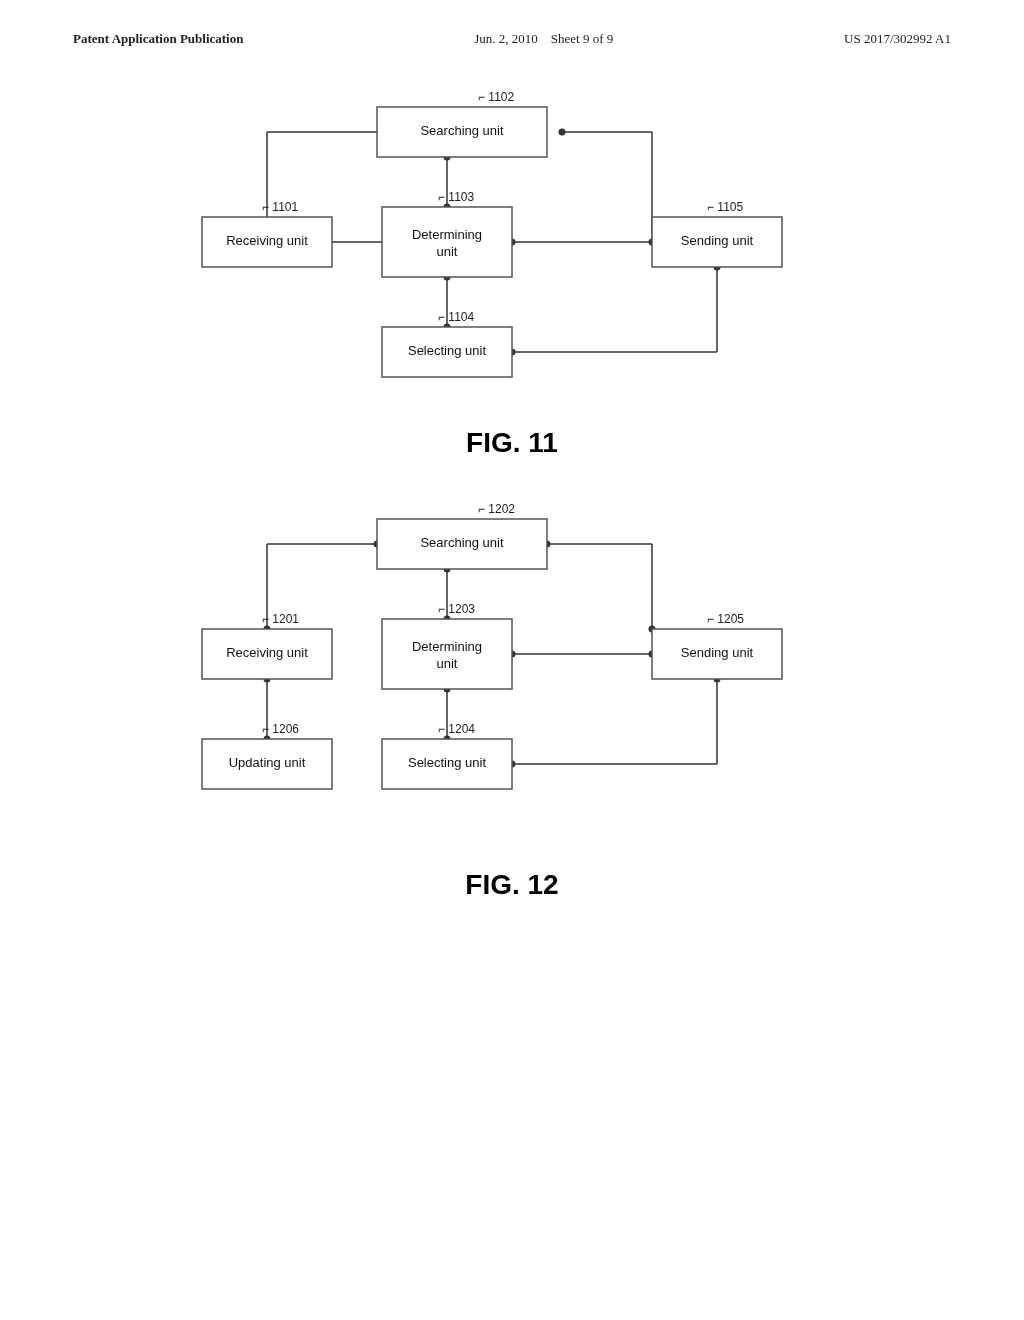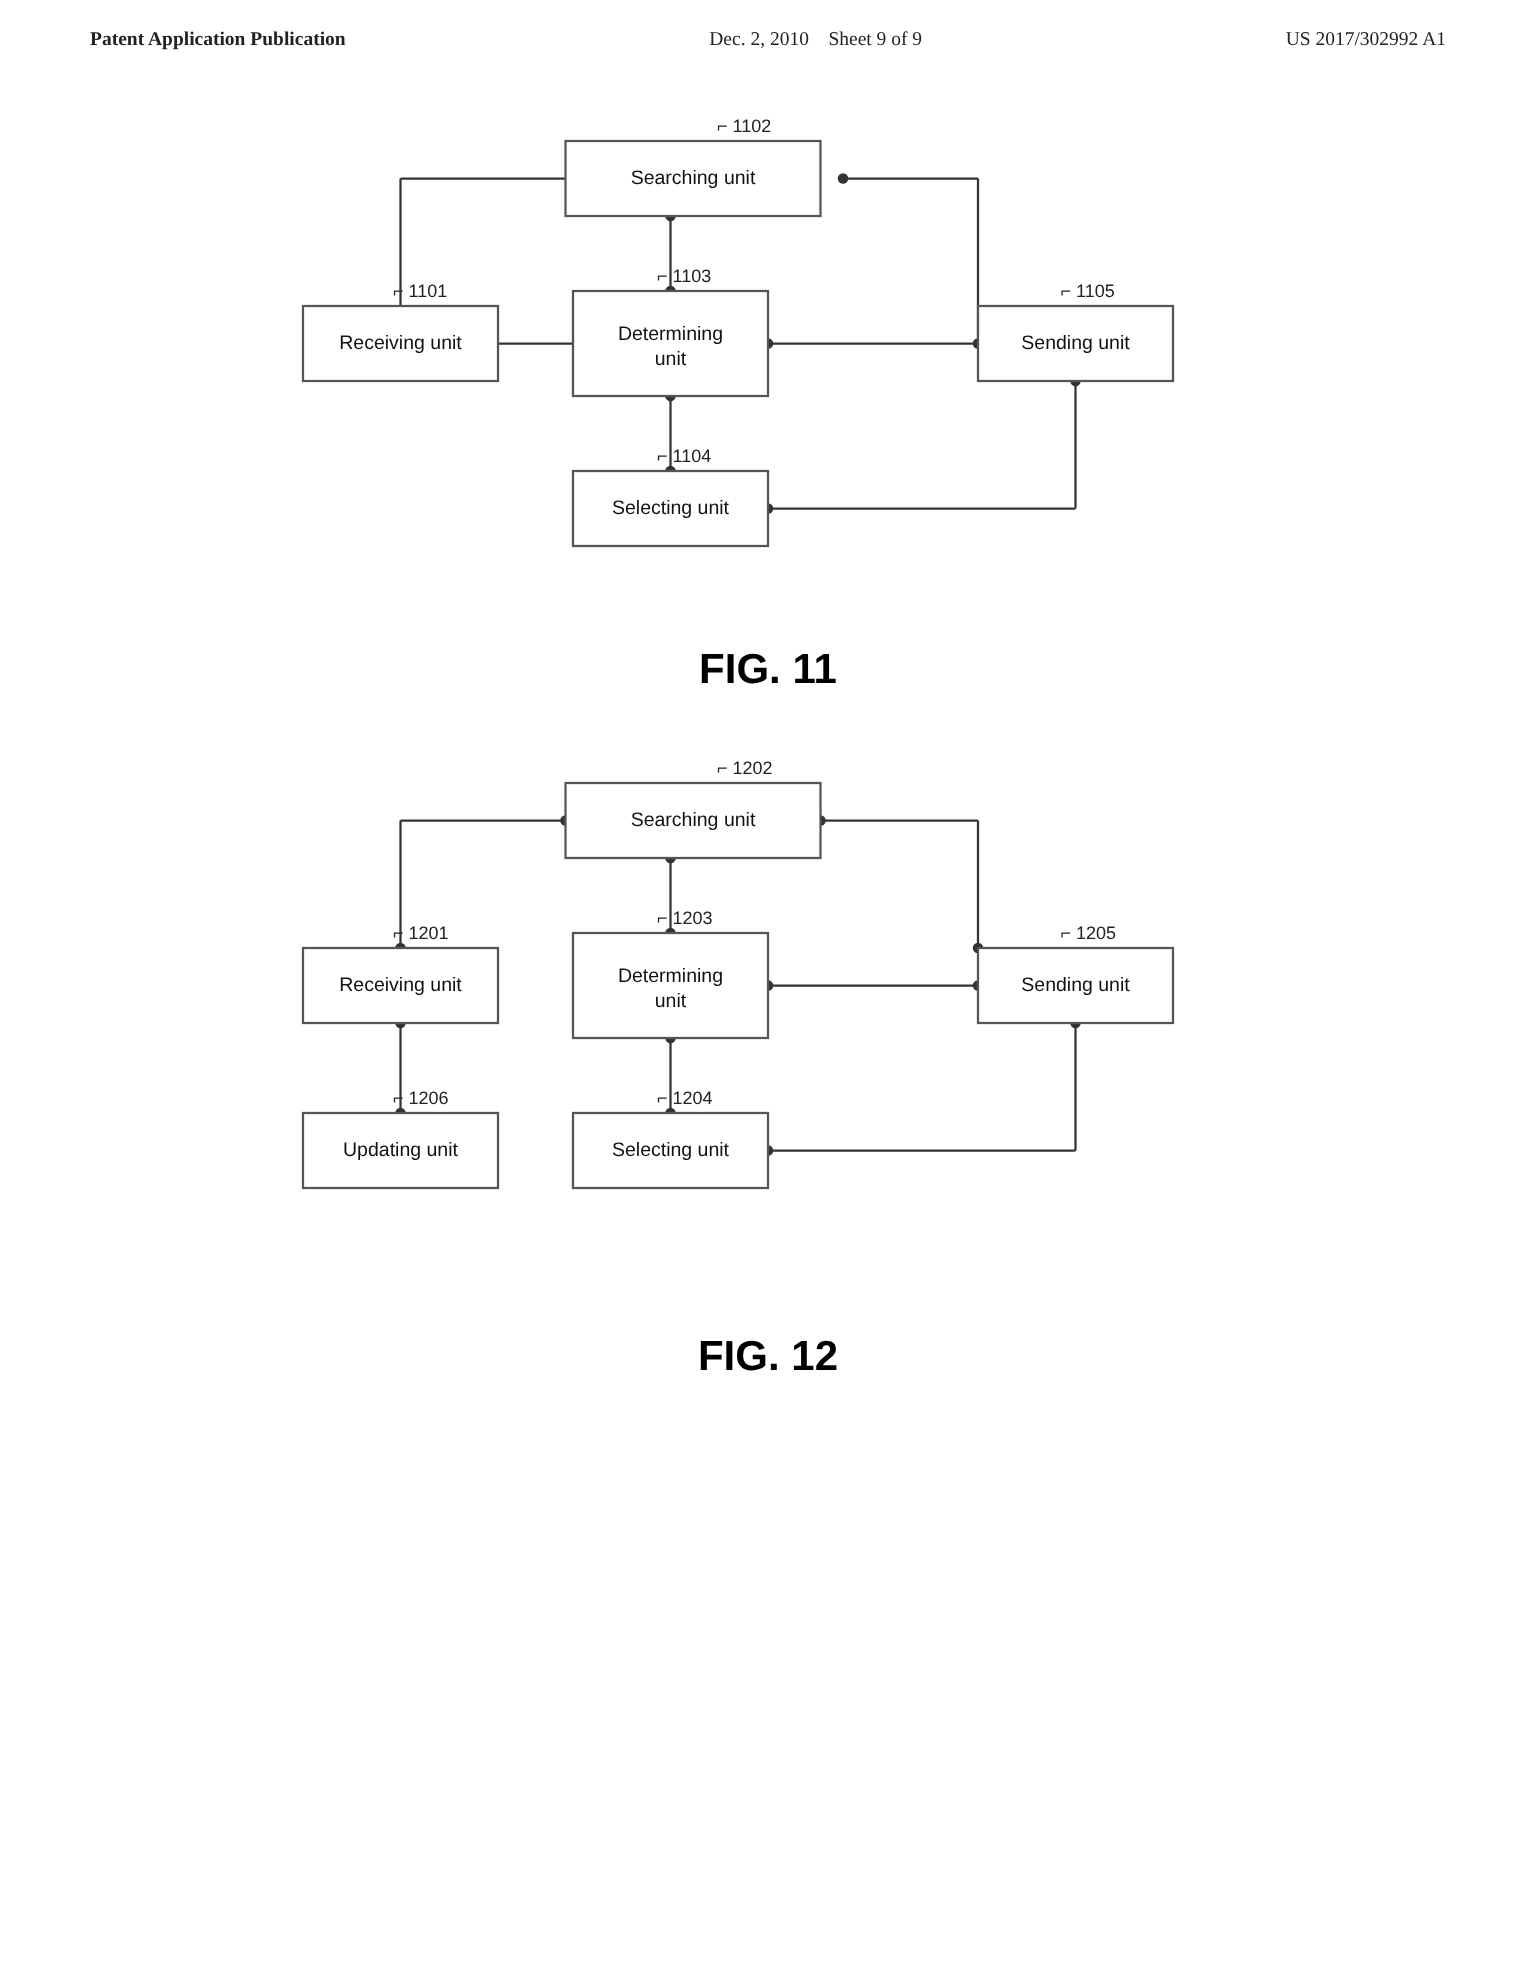--- a/index.html
+++ b/index.html
@@ -8,21 +8,21 @@
       font-family: 'Times New Roman', Times, serif;
       width: 1024px;
       min-height: 1320px;
       position: relative;
     }
 
     .page {
       width: 1024px;
       min-height: 1320px;
       background: #fff;
-      padding: 0;
+      padding: 13px;
       position: relative;
     }
 
     
     .header {
       display: flex;
       justify-content: space-between;
       align-items: center;
       padding: 18px 60px 10px 60px;
       border-bottom: none;
@@ -44,21 +44,20 @@
       display: flex;
       flex-direction: column;
       align-items: center;
       margin-bottom: 10px;
     }
 
     .figure-label {
       font-size: 28px;
       font-weight: bold;
       font-family: Arial, sans-serif;
-      margin-top: 16px;
       margin-bottom: 30px;
     }
 
     
     .diagram-area {
       width: 100%;
       display: flex;
       justify-content: center;
     }
 
@@ -95,21 +94,21 @@
     }
   </style>
 </head>
 <body>
 
 <div class="page">
 
   <div class="header">
     <span class="header-left">Patent Application Publication</span>
     <span class="header-center">
-      <span>Dec. 2, 2010</span>&nbsp;&nbsp;&nbsp;
+      <span>Jun. 2, 2010</span>&nbsp;&nbsp;&nbsp;
       <span>Sheet 9 of 9</span>
     </span>
     <span class="header-right">US 2017/302992 A1</span>
   </div>
 
   <div class="content">
 
     <div class="figure-container">
       <div class="diagram-area">
         <svg width="700" height="340" viewBox="0 0 700 340">

